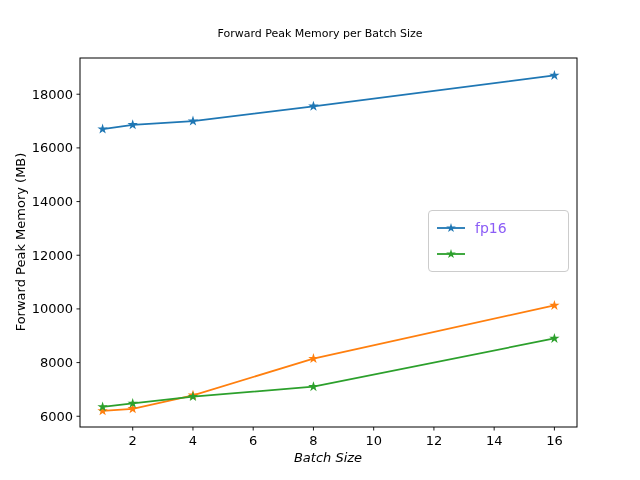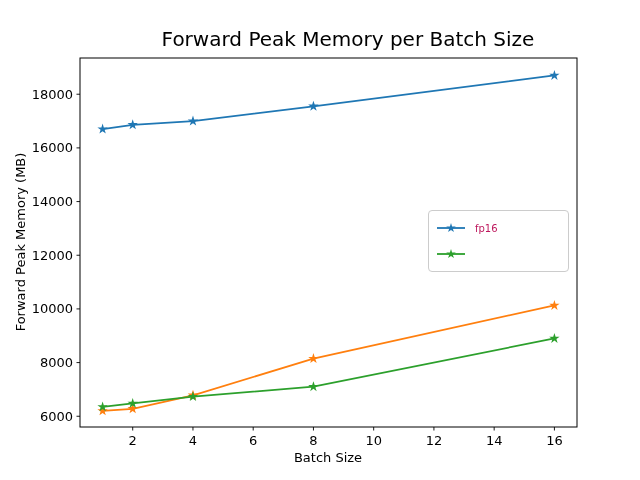--- a/index.html
+++ b/index.html
@@ -10,35 +10,36 @@
   }
   .figure {
     position: relative;
     width: 640px;
     height: 480px;
     background: #ffffff;
     overflow: hidden;
   }
   .title {
     position: absolute;
-    left: 348px;
+    left: 320px;
     top: 27px;
     transform: translateX(-50%);
-    font-size: 20px;
+    font-size: 11px;
     color: #000000;
     white-space: nowrap;
   }
   .xlabel {
     position: absolute;
     left: 328px;
     top: 450px;
     transform: translateX(-50%);
     font-size: 13px;
     color: #000000;
     white-space: nowrap;
+    font-style: italic;
   }
   .ylabel {
     position: absolute;
     left: 20px;
     top: 242px;
     transform: translate(-50%, -50%) rotate(-90deg);
     font-size: 13px;
     color: #000000;
     white-space: nowrap;
   }
@@ -65,22 +66,22 @@
   .legend-row {
     display: flex;
     align-items: center;
     height: 18px;
   }
   .legend-row svg {
     flex: 0 0 auto;
     margin-right: 9px;
   }
   .legend-label {
-    font-size: 10px;
-    color: #be185d;
+    font-size: 14px;
+    color: #8b5cf6;
     white-space: nowrap;
   }
 </style>
 </head>
 <body>
 
 <div class="figure">
   <div class="title">Forward Peak Memory per Batch Size</div>
   <div class="ylabel">Forward Peak Memory (MB)</div>
   <div class="xlabel">Batch Size</div>

